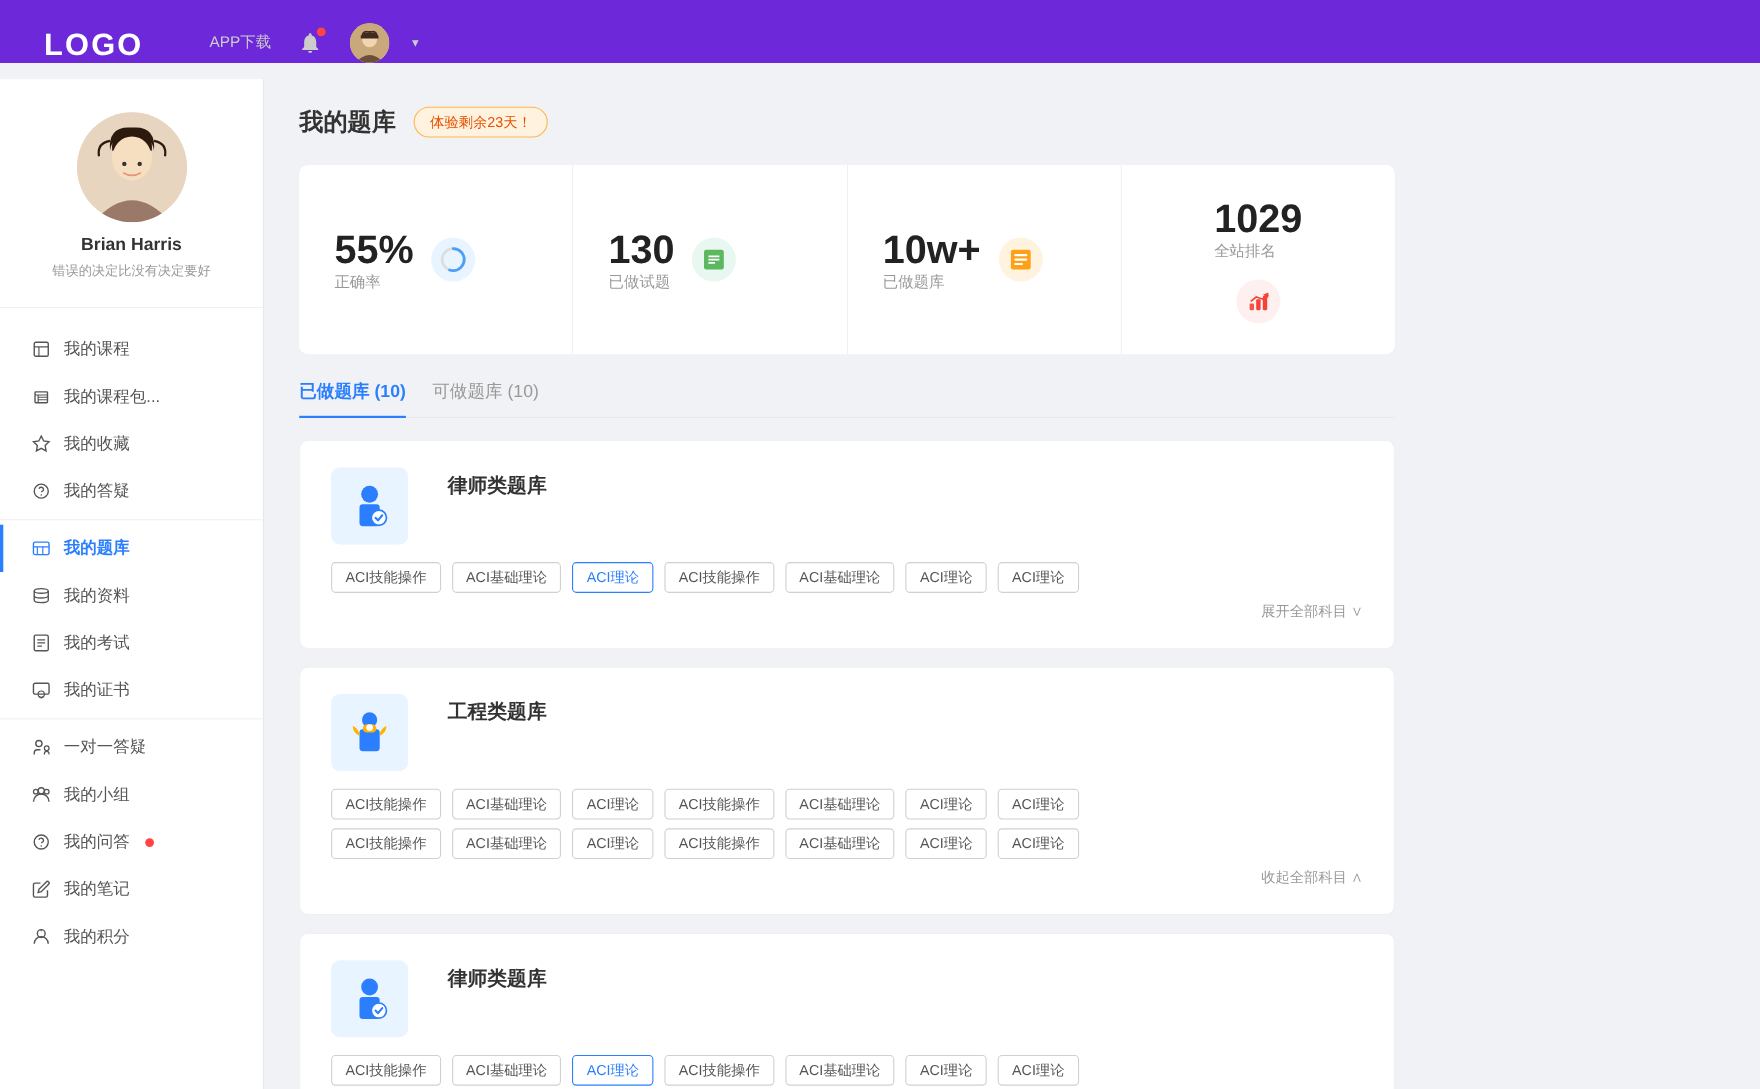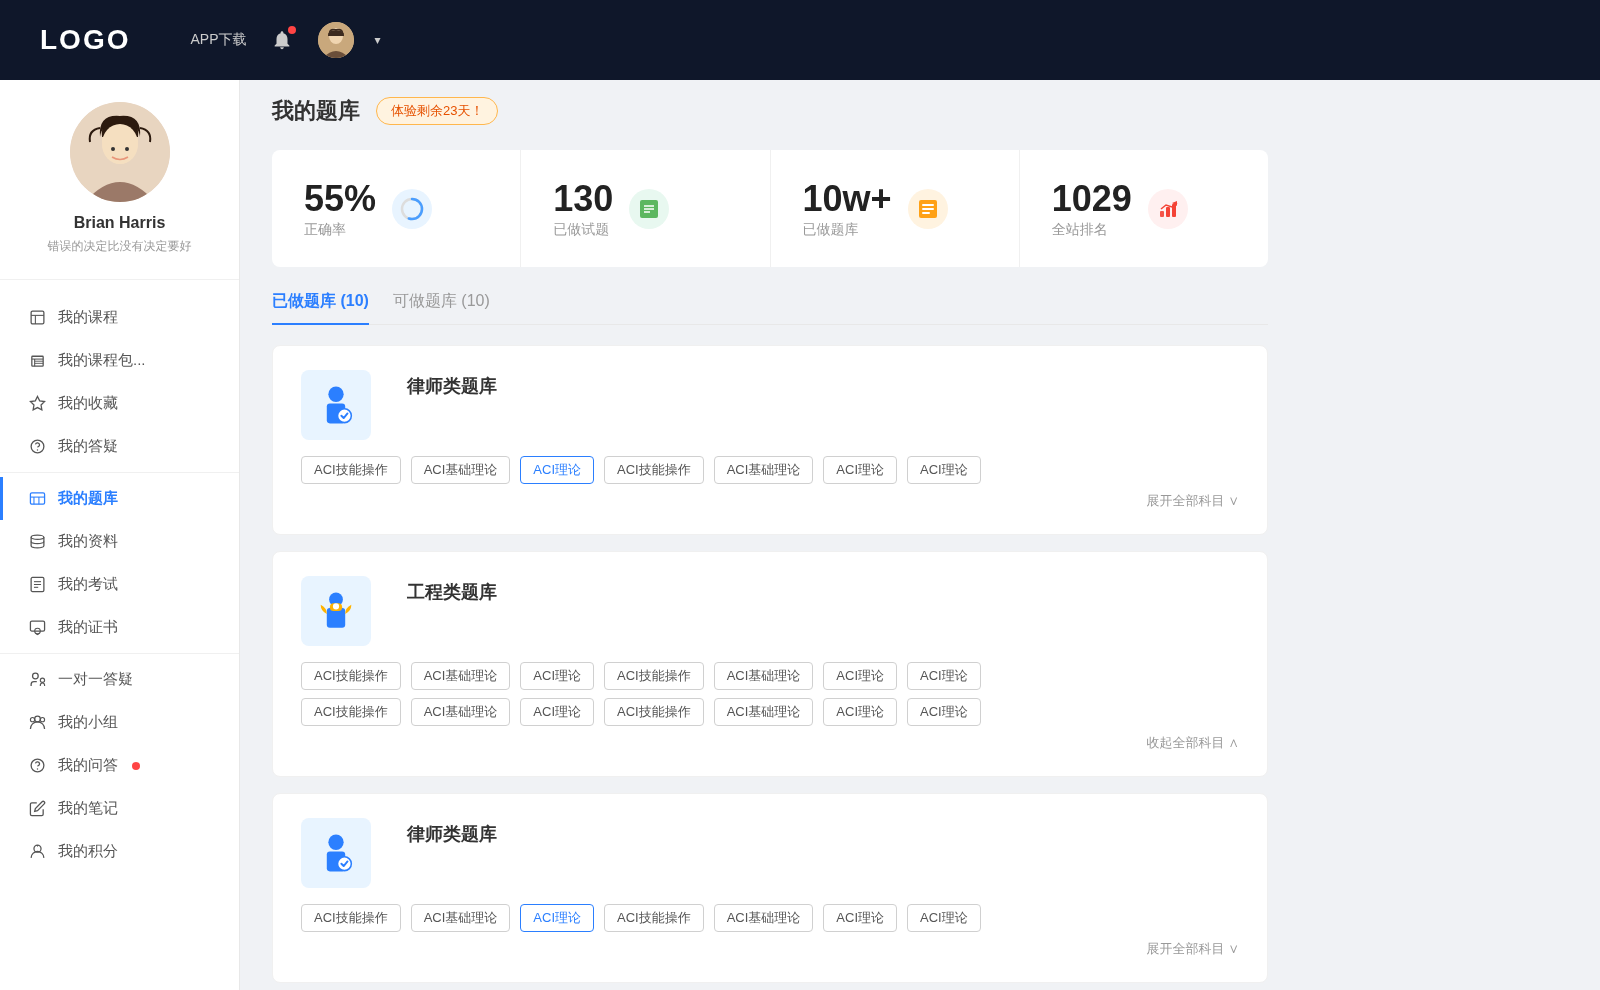--- a/index.html
+++ b/index.html
@@ -1,23 +1,23 @@
 <!DOCTYPE html>
 <html><head>
   <meta charset="utf-8">
   <style>
     * { box-sizing: border-box; margin: 0; padding: 0; }
     body { font-family: -apple-system, BlinkMacSystemFont, 'PingFang SC', 'Microsoft YaHei', sans-serif; background: #f0f2f5; min-height: 990px; }
 
     
     .navbar {
-      background: #0f172a;
-      height: 80px;
-      display: flex;
-      align-items: center;
+      background: #6d28d9;
+      height: 57px;
+      display: flex;
+      align-items: flex-end;
       padding: 0 40px;
       position: fixed;
       top: 0; left: 0; right: 0;
       z-index: 100;
     }
     .nav-logo {
       color: white;
       font-size: 28px;
       font-weight: bold;
       letter-spacing: 2px;
@@ -194,21 +194,21 @@
       overflow: hidden;
     }
     .stat-item {
       flex: 1;
       padding: 28px 32px;
       border-right: 1px solid #f0f0f0;
       display: flex;
       align-items: center;
       gap: 16px;
     }
-    .stat-item:last-child { border-right: none; }
+    .stat-item:last-child { border-right: none; flex-direction: column; }
     .stat-info {}
     .stat-value {
       font-size: 36px;
       font-weight: 700;
       color: #222;
       display: block;
     }
     .stat-label {
       font-size: 14px;
       color: #999;

